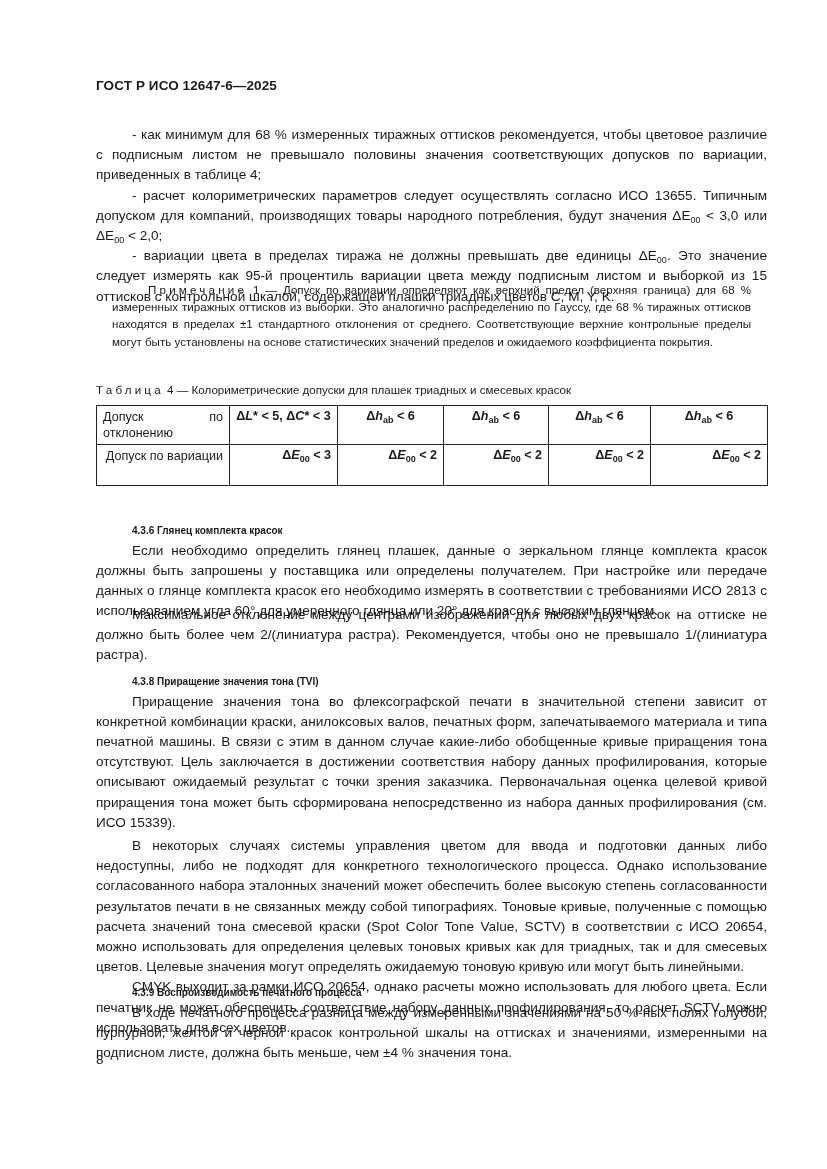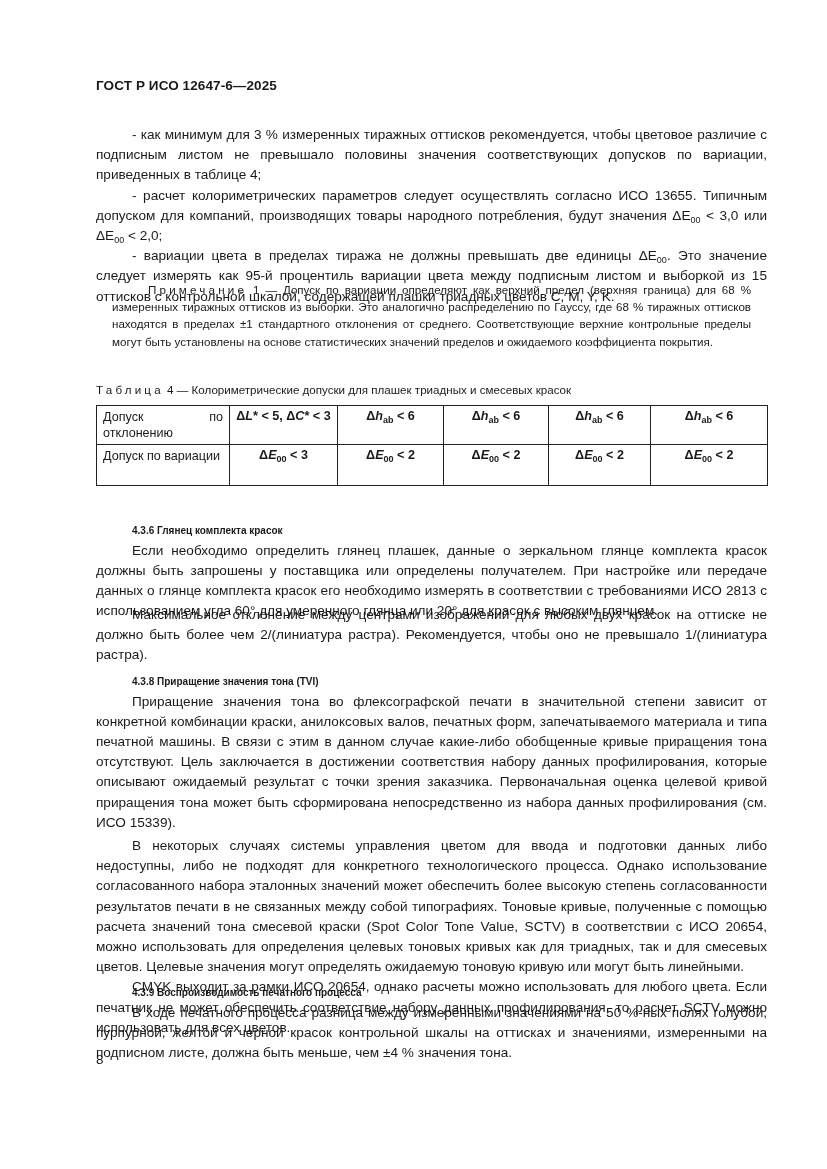--- a/index.html
+++ b/index.html
@@ -14,34 +14,34 @@
   .section { position: absolute; left: 0; width: 671px; }
   .heading { font-weight: bold; text-indent: 36px; margin: 0; font-size: 10px; line-height: 19.5px; }
   .table-caption { font-size: 11.6px; margin: 0; }
   table.tbl { border-collapse: collapse; width: 671px; font-size: 11.6px; table-layout: fixed; }
   table.tbl td { border: 1.2px solid #222; vertical-align: top; padding: 3px 6px; }
   table.tbl tr.hdr td { height: 18px; text-align: center; vertical-align: middle; padding: 2px 4px; }
   table.tbl tr.hdr { border-bottom: 3px double #222; }
   table.tbl td.rowhead { text-align: justify; font-size: 12.6px; line-height: 16px; }
   table.tbl td.val { text-align: center; font-size: 12.6px; font-weight: bold; }
   table.tbl tr.r1 td { height: 32px; }
-  table.tbl tr.r2 td { height: 34px; }
+  table.tbl tr.r2 td { height: 34px; text-align: right; }
   sub { font-size: 9px; vertical-align: -3px; line-height: 0; }
   i { font-style: italic; }
   .page-num { position: absolute; top: 1052px; left: 0; font-size: 13.5px; }
 </style>
 </head>
 <body>
 
 <div class="page">
 
   <div class="doc-header">ГОСТ Р ИСО 12647-6—2025</div>
 
   <div class="section body-text" style="top:125px;">
-    <p class="para">- как минимум для 3 % измеренных тиражных оттисков рекомендуется, чтобы цветовое различие с подписным листом не превышало половины значения соответствующих допусков по вариации, приведенных в таблице 4;</p>
+    <p class="para">- как минимум для 68 % измеренных тиражных оттисков рекомендуется, чтобы цветовое различие с подписным листом не превышало половины значения соответствующих допусков по вариации, приведенных в таблице 4;</p>
     <p class="para"><span>- расчет колориметрических параметров следует осуществлять согласно ИСО 13655. Типичным допуском для компаний, производящих товары народного потребления, будут значения </span><span>ΔE</span><sub>00</sub><span> &lt; 3,0 или </span><span>ΔE</span><sub>00</sub><span> &lt; 2,0;</span></p>
     <p class="para"><span>- вариации цвета в пределах тиража не должны превышать две единицы </span><span>ΔE</span><sub>00</sub><span>. Это значение следует измерять как 95-й процентиль вариации цвета между подписным листом и выборкой из 15 оттисков с контрольной шкалой, содержащей плашки триадных цветов C, M, Y, K.</span></p>
   </div>
 
   <div class="section" style="top:265px;">
     <p class="note"><span class="spaced">Примечание</span><span> </span><span>1</span><span> — Допуск по вариации определяют как верхний предел (верхняя граница) для 68 % измеренных тиражных оттисков из выборки. Это аналогично распределению по Гауссу, где 68 % тиражных оттисков находятся в пределах ±1 стандартного отклонения от среднего. Соответствующие верхние контрольные пределы могут быть установлены на основе статистических значений пределов и ожидаемого коэффициента покрытия.</span></p>
   </div>
 
   <div class="section" style="top:383px;">
     <p class="table-caption"><span class="spaced">Таблица</span><span> 4 — Колориметрические допуски для плашек триадных и смесевых красок</span></p>

